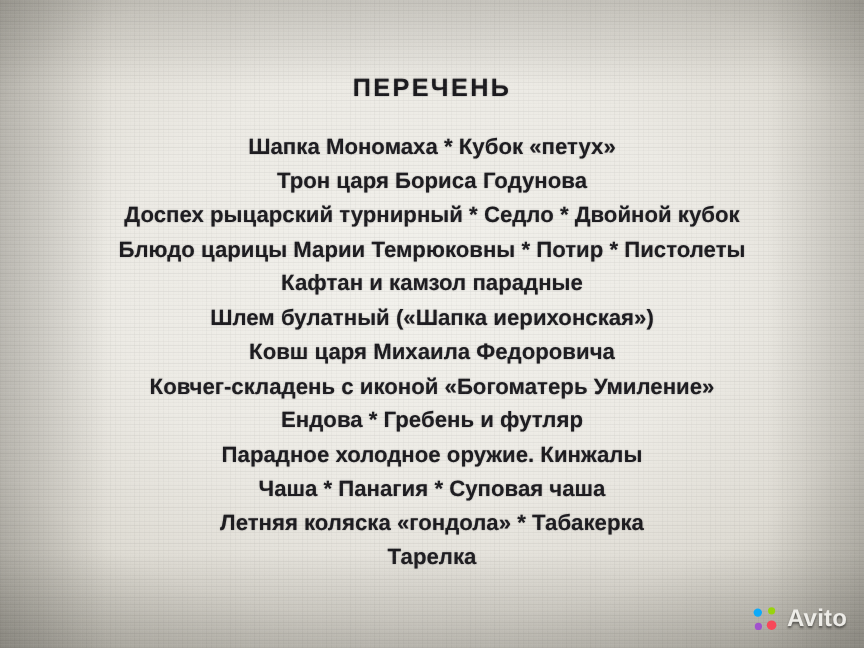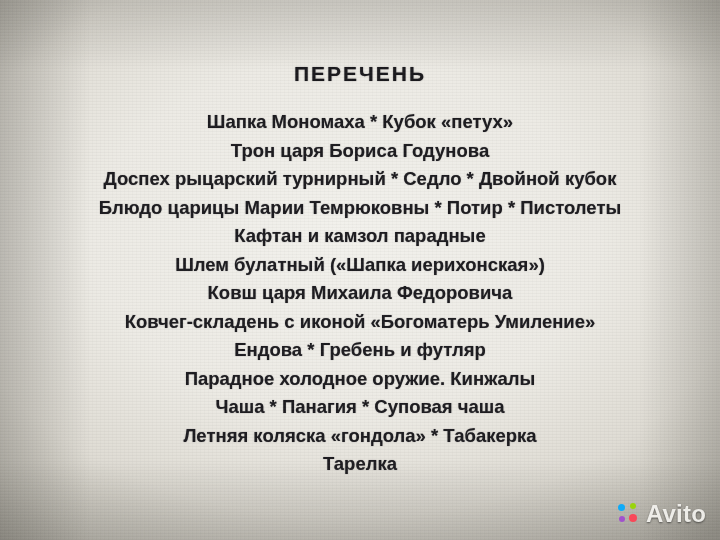--- a/index.html
+++ b/index.html
@@ -93,21 +93,21 @@
   #watermark .dots i {
     position: absolute;
     border-radius: 50%;
     display: block;
   }
   #watermark .dots i.d1 { width: 7px;  height: 7px;  left: 0px;  top: 1px;  background: #0af; }
   #watermark .dots i.d2 { width: 6px;  height: 6px;  left: 12px; top: 0px;  background: #97d700; }
   #watermark .dots i.d3 { width: 6px;  height: 6px;  left: 1px;  top: 13px; background: #a04ad1; }
   #watermark .dots i.d4 { width: 8px;  height: 8px;  left: 11px; top: 11px; background: #ff4053; }
   #watermark .wm-text {
-    font-size: 24px;
+    font-size: 20px;
     font-weight: bold;
     color: #f4f3ef;
     text-shadow: 0 1px 2px rgba(0,0,0,0.55);
     letter-spacing: 0.2px;
   }
 </style>
 </head>
 <body>
 
 <div id="page">

